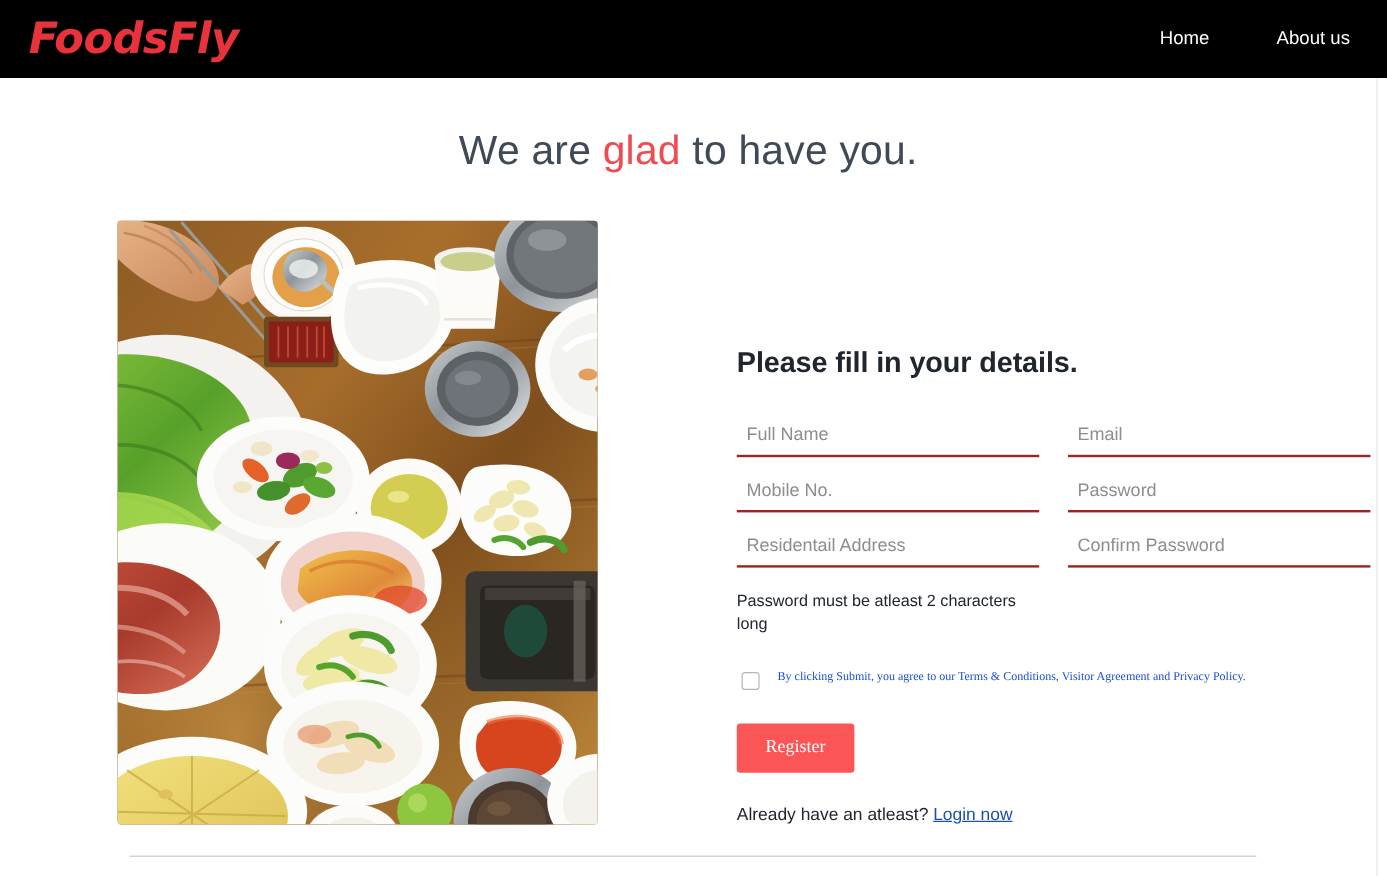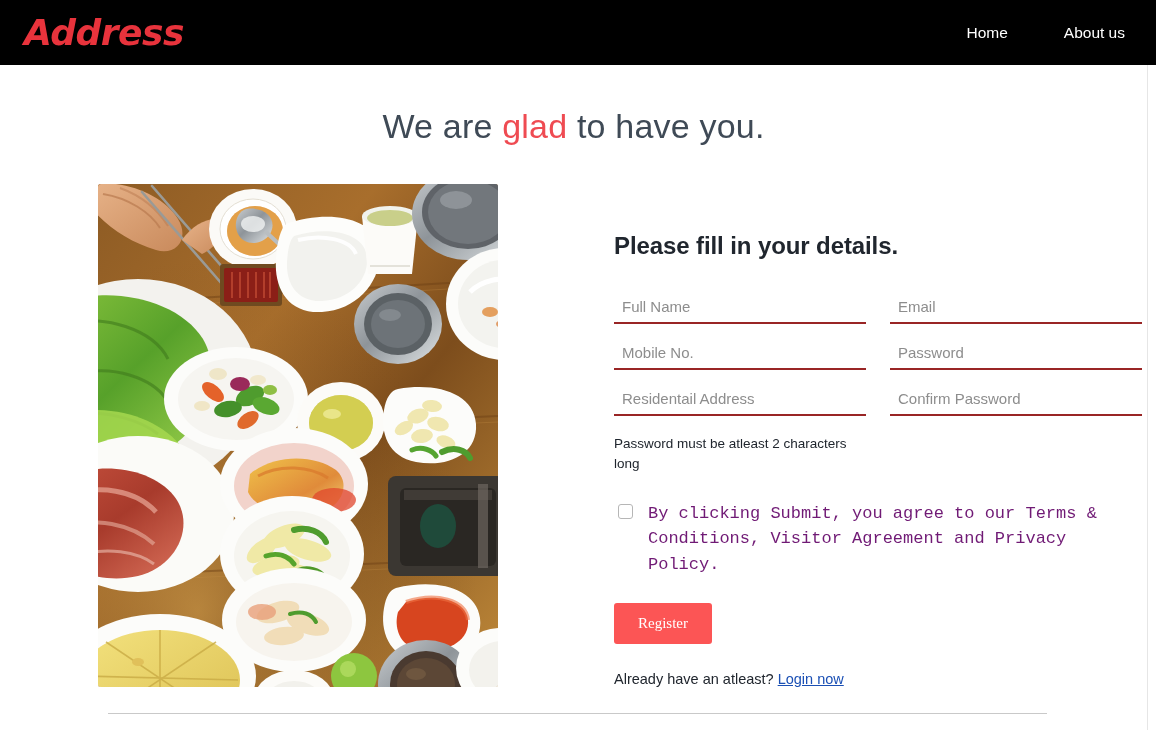--- a/index.html
+++ b/index.html
@@ -159,25 +159,25 @@
     margin-top: 3px;
     border: 1px solid #b6b6b6;
     border-radius: 3px;
     background: #fff;
     appearance: none;
     -webkit-appearance: none;
     cursor: pointer;
     padding: 0;
   }
   .terms-text {
-    font-size: 17px;
-    color: #701a75;
+    font-size: 10px;
+    color: #1d4ed8;
     line-height: 1.52;
     max-width: 470px;
-    font-family: Liberation Mono, monospace;
+    font-family: Liberation Serif, serif;
   }
 
   .register-btn {
     margin-top: 25px;
     display: block;
     background: #fc5555;
     color: #ffffff;
     border: none;
     border-radius: 3px;
     font-size: 15px;
@@ -216,21 +216,21 @@
     width: 9px;
     height: 665px;
     background: #ffffff;
     border-left: 1px solid #e6e6e6;
   }
 </style>
 </head>
 <body>
 
 <div class="navbar">
-  <div class="brand">Address</div>
+  <div class="brand">FoodsFly</div>
   <nav class="nav-links">
     <a href="#" class="nav-link">Home</a>
     <a href="#" class="nav-link">About us</a>
   </nav>
 </div>
 
 <h1 class="hero">
   <span>We are </span><span class="accent">glad</span><span> to have you.</span>
 </h1>
 

